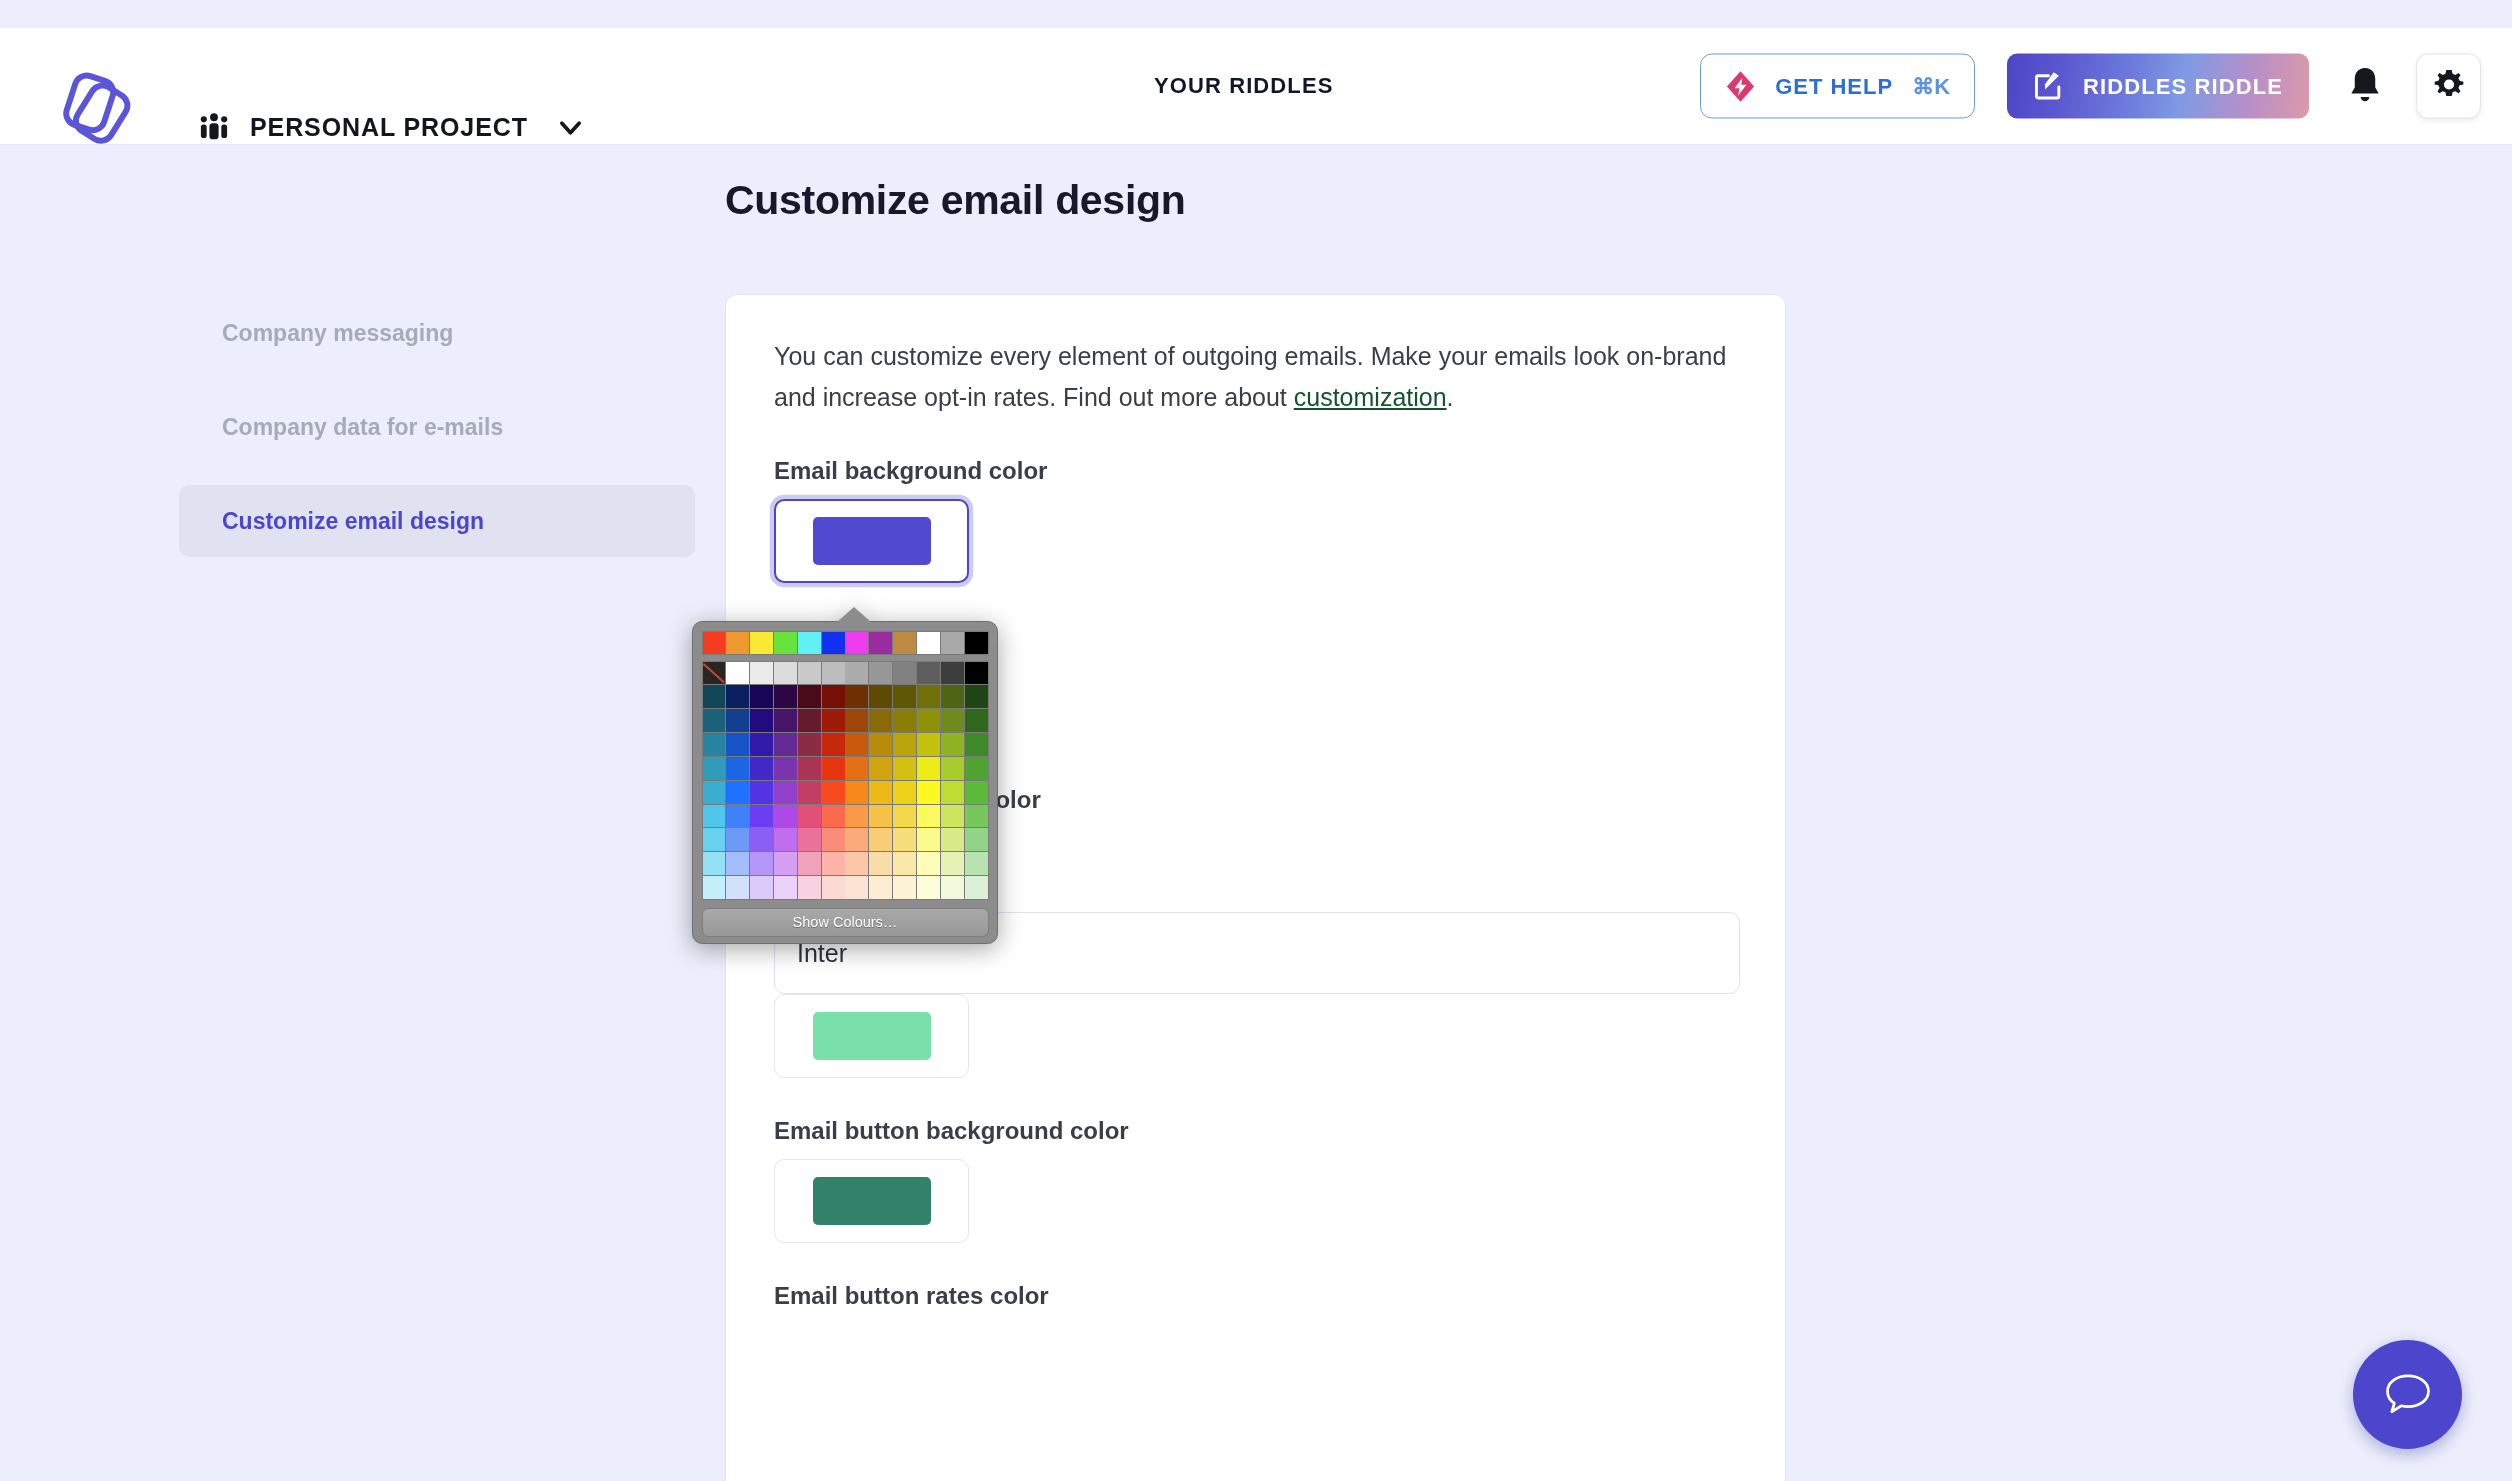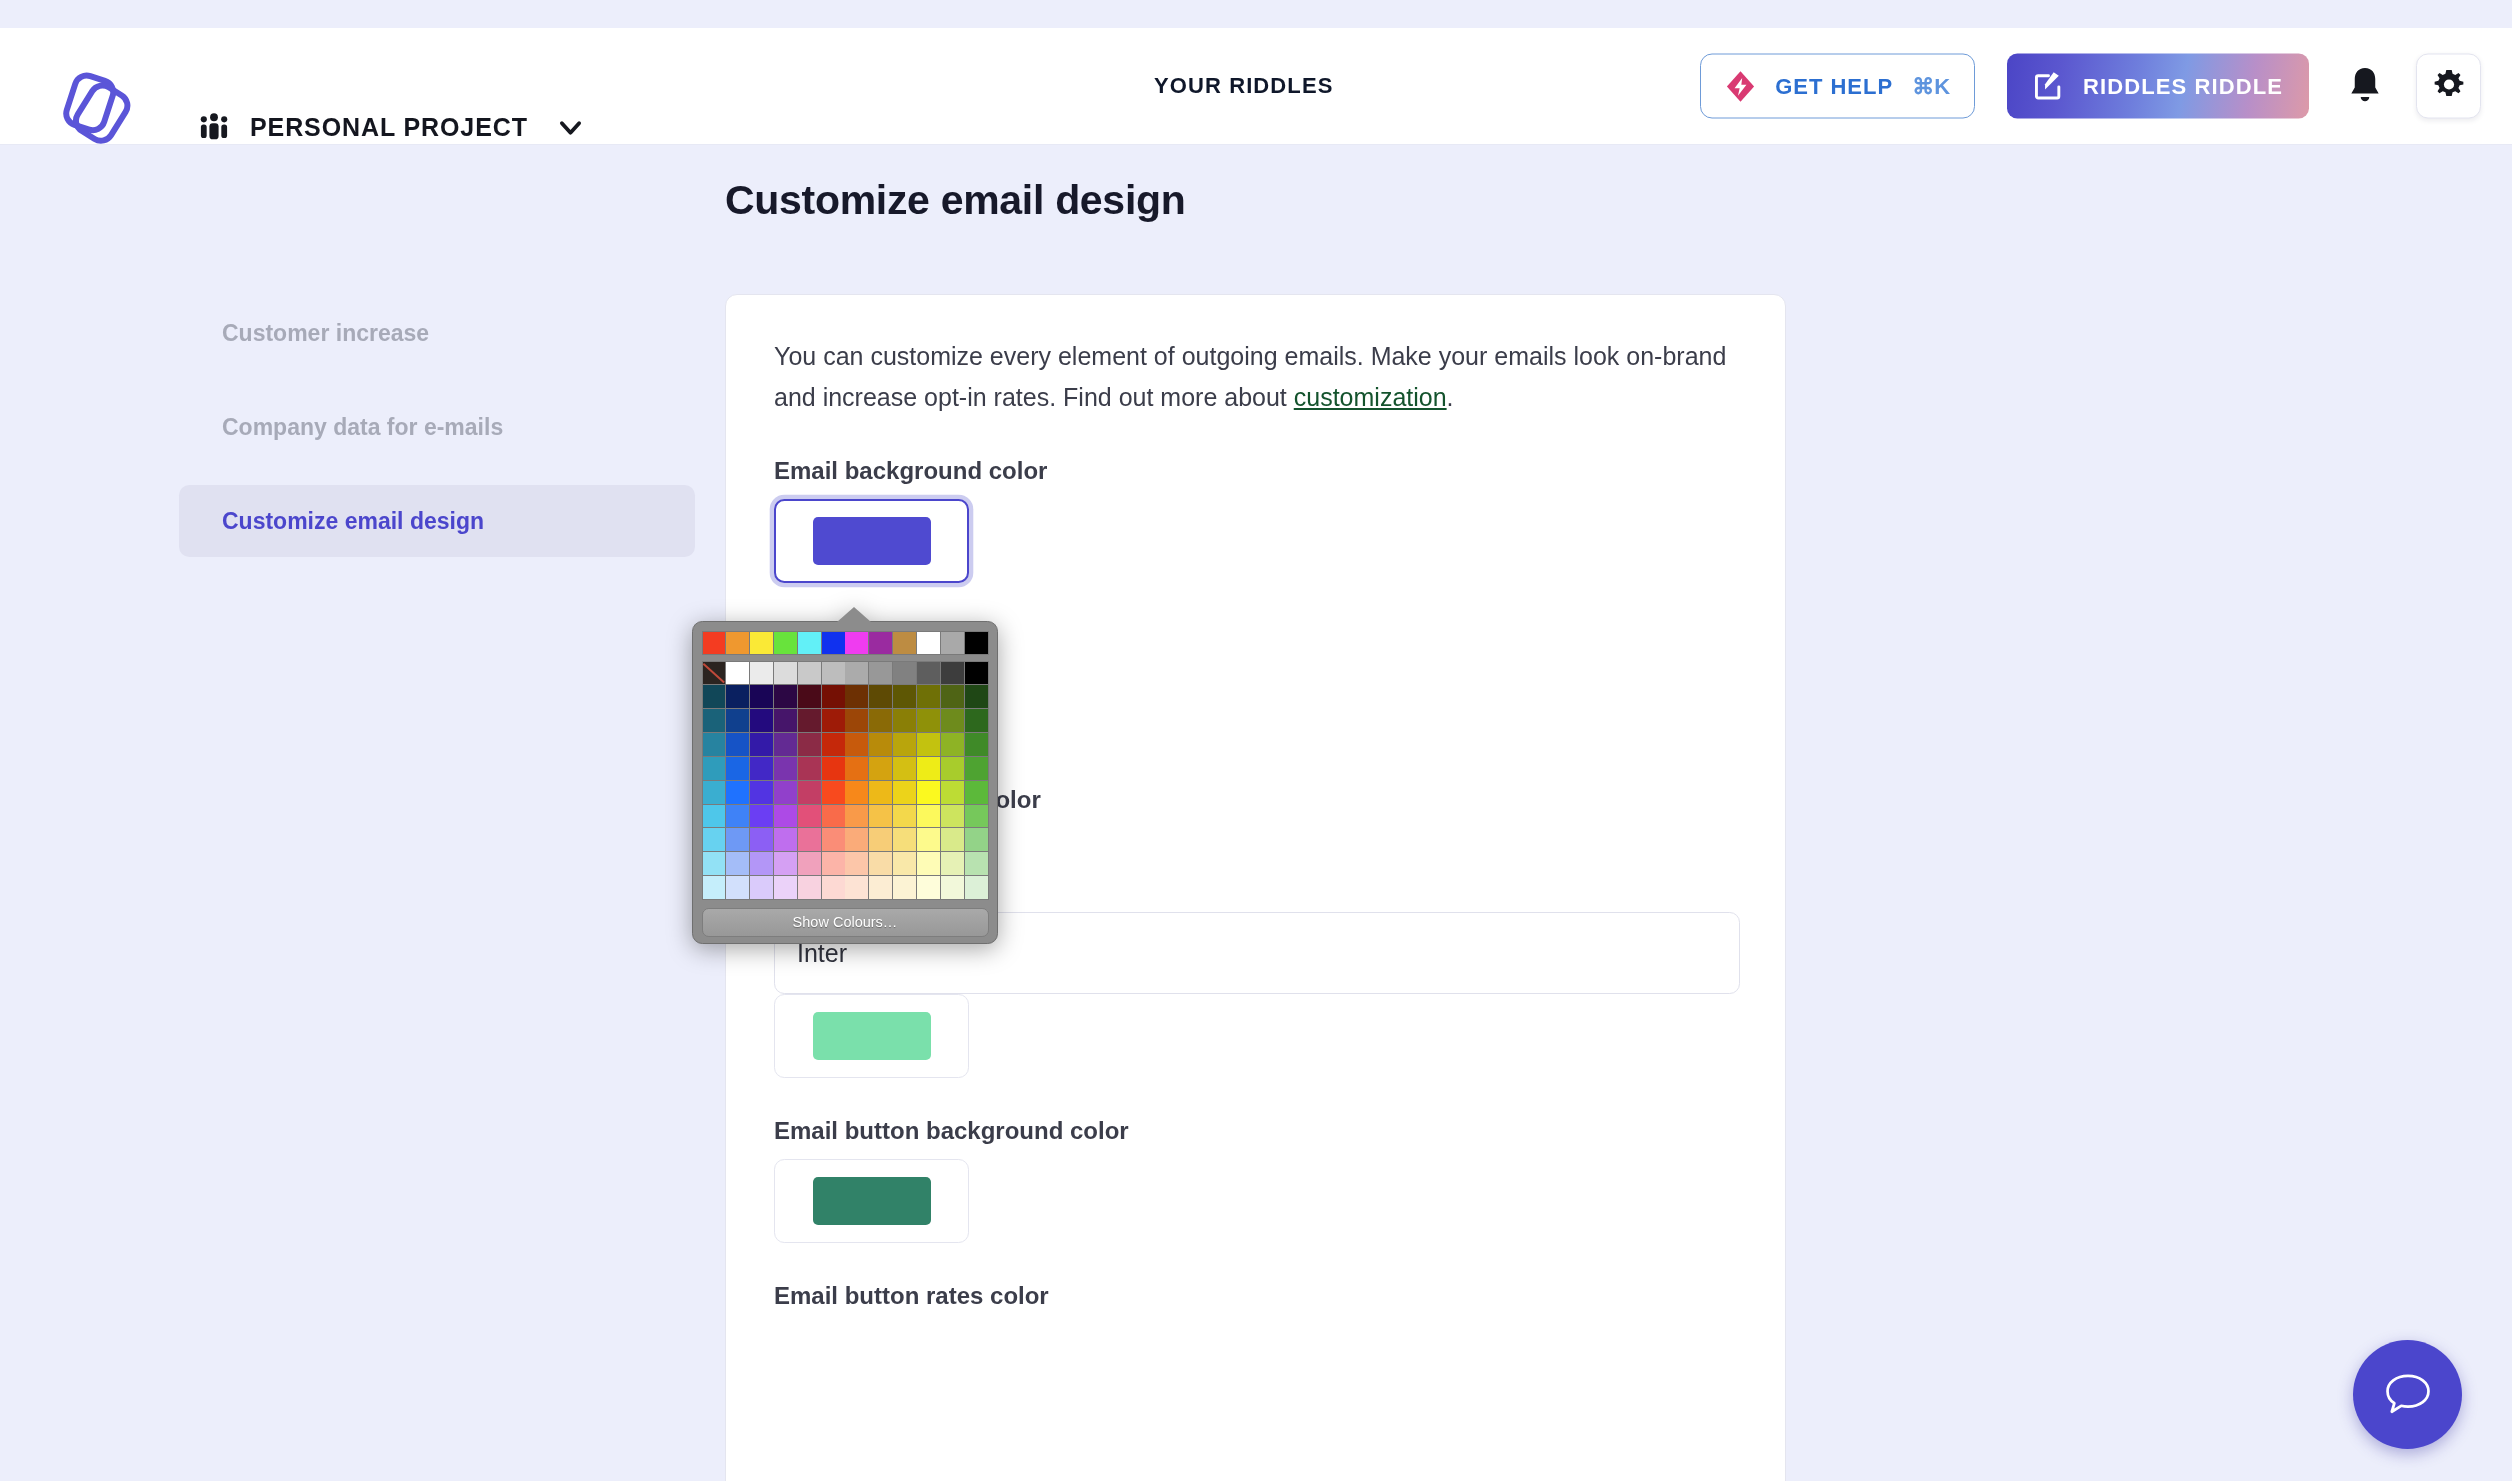--- a/index.html
+++ b/index.html
@@ -388,21 +388,21 @@
           <circle cx="20" cy="20" r="6" fill="#ffffff"></circle>
         </svg>
       </span>
     </div>
   </div>
 </div>
 
 <div class="page-title">Customize email design</div>
 
 <div class="sidebar">
-  <div class="side-item">Customer increase</div>
+  <div class="side-item">Company messaging</div>
   <div class="side-gap"></div>
   <div class="side-item">Company data for e-mails</div>
   <div class="side-gap"></div>
   <div class="side-item active">Customize email design</div>
   <div class="side-gap"></div>
 </div>
 
 <div class="card">
   <div class="card-inner">
 

